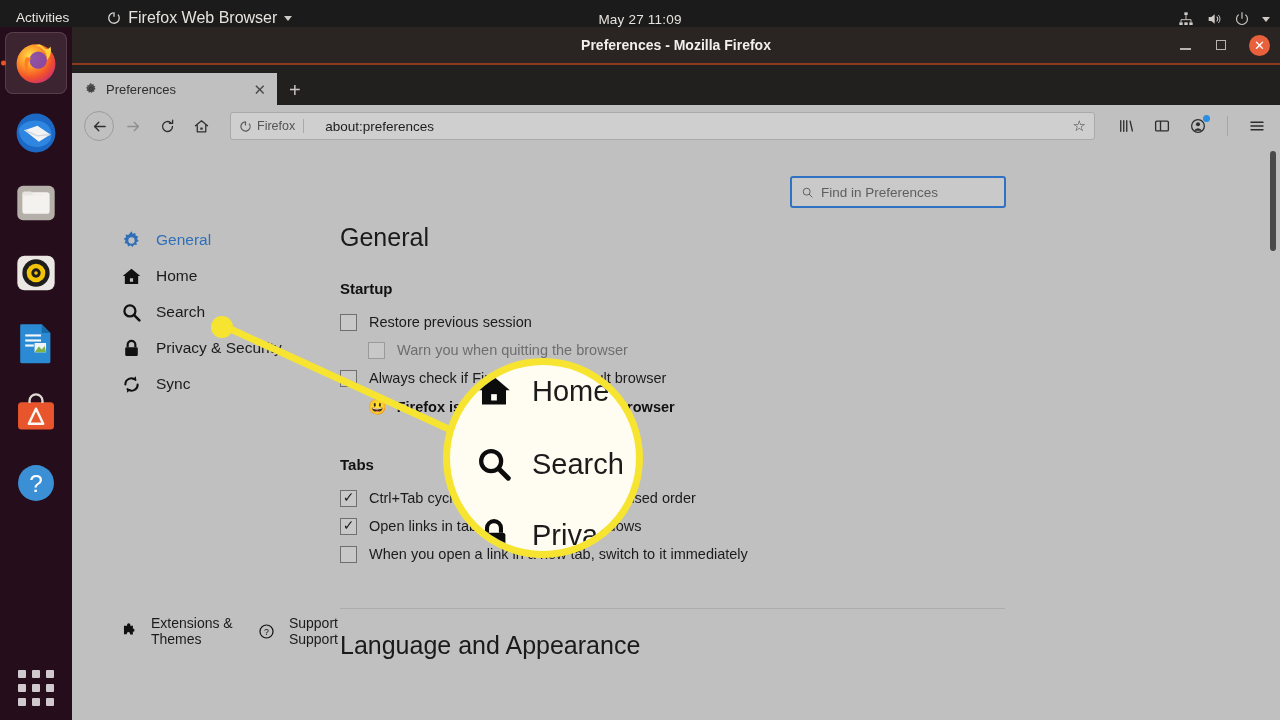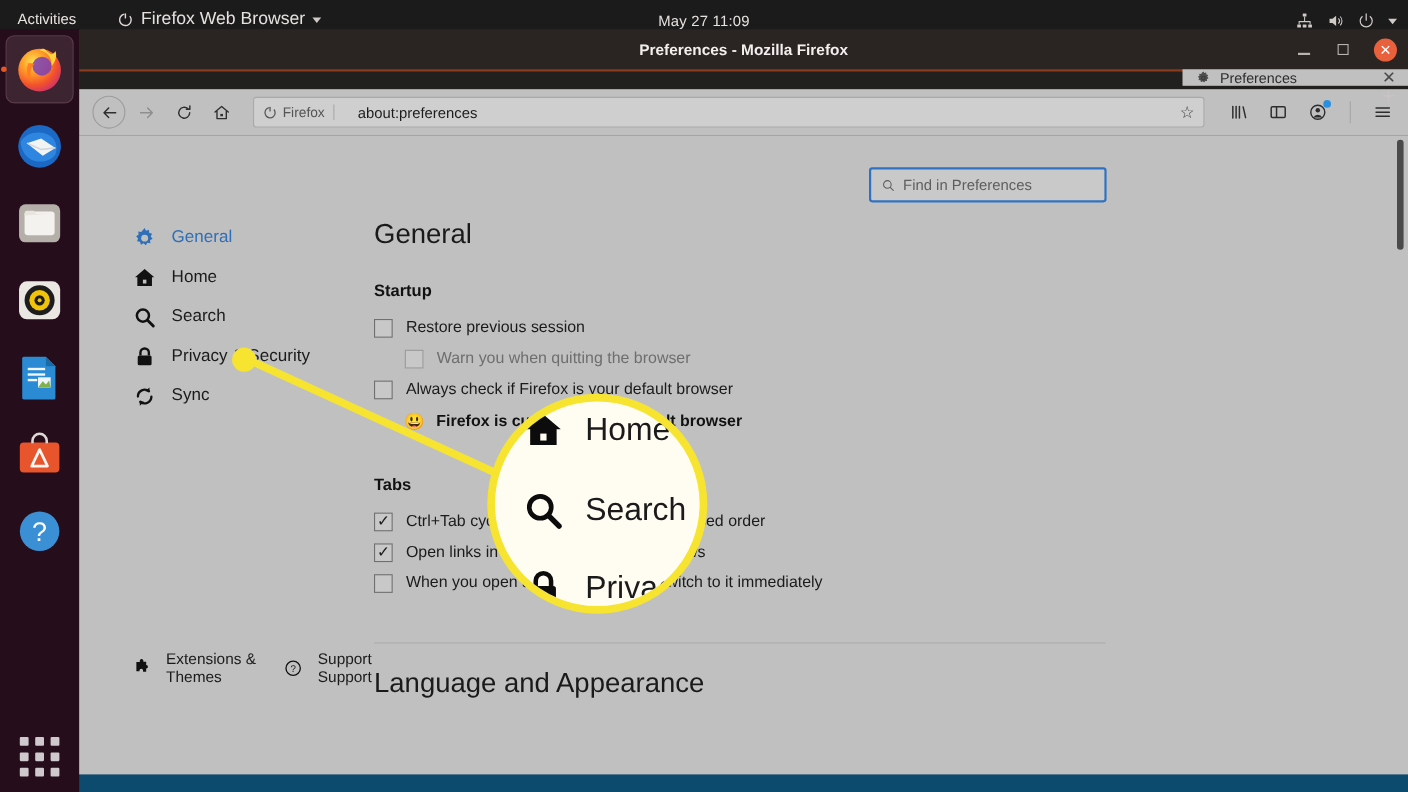--- a/index.html
+++ b/index.html
@@ -51,38 +51,38 @@
   .dock-ico { width: 46px; height: 46px; display: block; }
   .appgrid {
     position: absolute; bottom: 8px; left: 50%; transform: translateX(-50%);
     width: 48px; height: 48px; display: grid;
     grid-template-columns: repeat(3, 8px); grid-template-rows: repeat(3, 8px);
     gap: 6px; align-content: center; justify-content: center;
   }
   .appgrid i { background: #cfc8cc; border-radius: 1px; display: block; width: 8px; height: 8px; }
 
   
-  .win { position: absolute; top: 27px; left: 72px; width: 1208px; height: 693px; background: #0c4a6e; }
+  .win { position: absolute; top: 27px; left: 72px; width: 1208px; height: 693px; background: #eab308; }
   .titlebar {
     height: 36px; background: #2a2523; position: relative;
     display: flex; align-items: center; justify-content: center;
   }
   .win-title { color: #f2efed; font-size: 14px; font-weight: bold; }
   .win-ctrls { position: absolute; right: 10px; display: flex; align-items: center; gap: 20px; }
   .wc { width: 16px; height: 16px; display: flex; align-items: center; justify-content: center; color: #b9b3af; }
   .wc-min::after { content: ""; display: block; width: 11px; height: 2px; background: #b9b3af; margin-top: 7px; }
   .wc-max-box { width: 10px; height: 10px; border: 1.6px solid #b9b3af; }
   .wc-close {
     width: 21px; height: 21px; border-radius: 50%; background: #e8603c;
     display: flex; align-items: center; justify-content: center;
     color: #fff; font-size: 13px; line-height: 1;
   }
 
   
-  .tabstrip { height: 18px; background: #22201f; display: flex; align-items: flex-end; position: relative; flex-direction: column; }
+  .tabstrip { height: 42px; background: #22201f; display: flex; align-items: flex-end; position: relative; }
   .tabstrip::before {
     content: ""; position: absolute; top: 0; left: 0; width: 100%; height: 2px; background: #8b3a1c;
   }
   .tab {
     margin-left: 0; width: 205px; height: 32px; background: #c0c0c0;
     display: flex; align-items: center; gap: 8px; padding: 0 8px 0 12px;
     position: relative;
   }
   .tab-title { font-size: 13px; color: #2e2e2e; flex: 1; white-space: nowrap; overflow: hidden; }
   .tab-close { color: #4a4a4a; font-size: 15px; line-height: 1; padding: 0 3px; }

